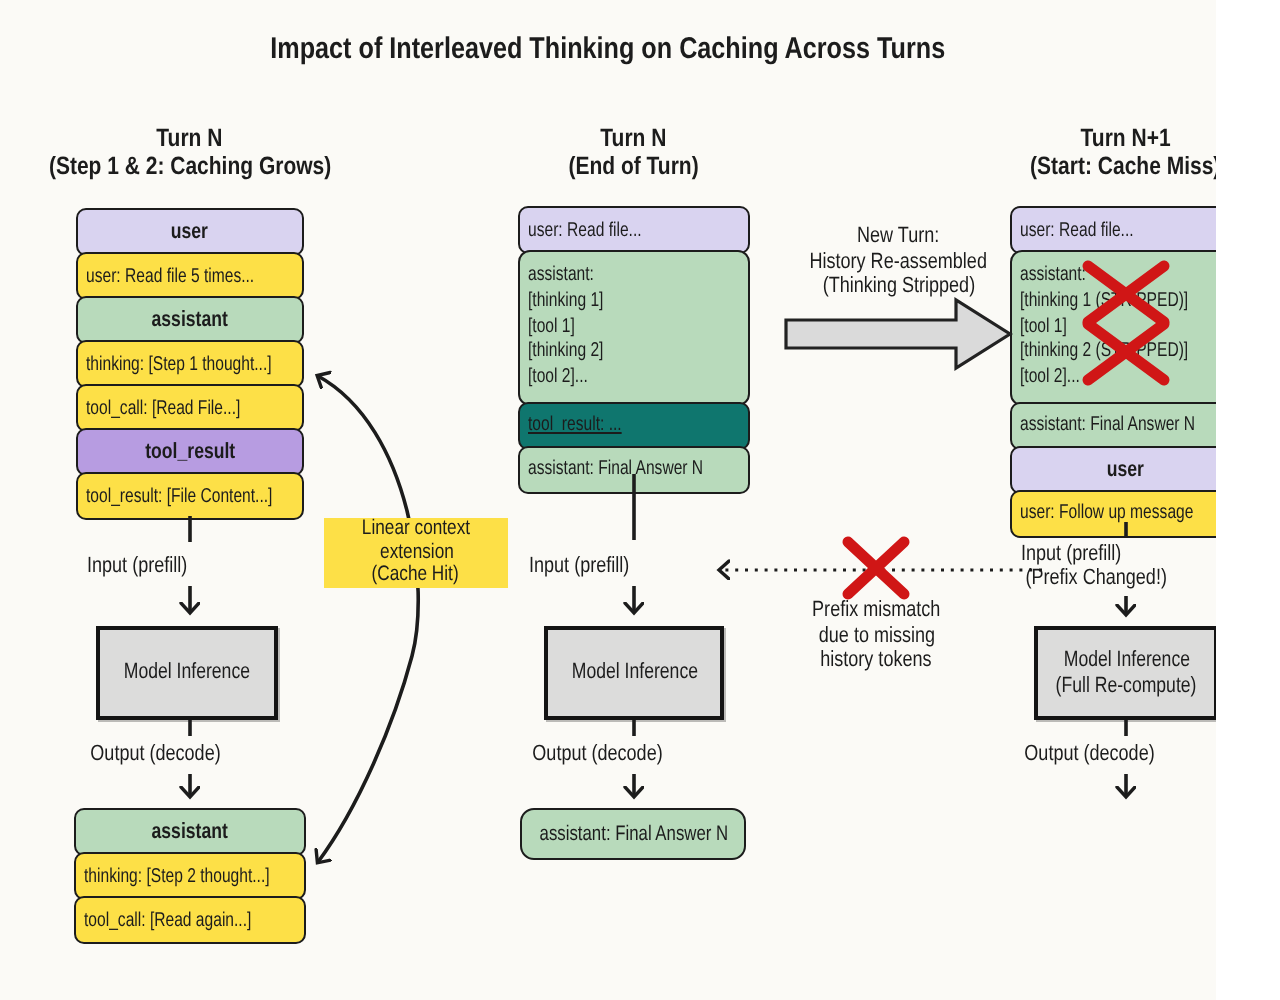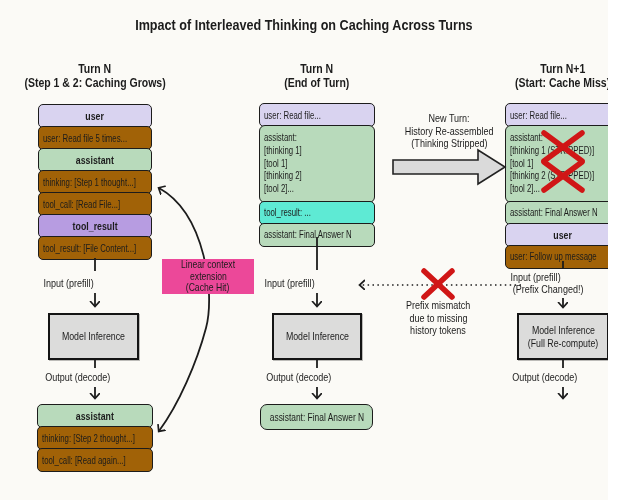--- a/index.html
+++ b/index.html
@@ -10,43 +10,43 @@
   .title .nwc{transform:scaleX(0.84);}
 
   .colhead{position:absolute;text-align:center;font-size:12.5px;font-weight:bold;line-height:14px;}
   .colhead .nwc{transform:scaleX(0.84);}
 
   .nw{display:inline-block;white-space:nowrap;transform:scaleX(0.78);transform-origin:0 50%;}
   .nwc{display:inline-block;white-space:nowrap;transform:scaleX(0.8);transform-origin:50% 50%;}
 
   .stack{position:absolute;z-index:2;}
   .row{position:relative;box-sizing:border-box;height:24px;margin-top:-2px;border:1.6px solid #1c1c1c;
-       border-radius:5px;background:#a16207;display:flex;align-items:center;padding:0 4px;font-size:10px;}
+       border-radius:5px;background:#fde047;display:flex;align-items:center;padding:0 4px;font-size:10px;}
   .row:first-child{margin-top:0;}
   .row.hdr{justify-content:center;font-weight:bold;font-size:11px;}
   .lav{background:#d9d3f0;}
   .grn{background:#b8dabb;}
   .pur{background:#b79ce1;}
-  .purrow{background:#5eead4;}
+  .purrow{background:#0f766e;text-decoration:underline;}
   .mbox{position:relative;box-sizing:border-box;margin-top:-2px;border:1.6px solid #1c1c1c;border-radius:6px;
         background:#b8dabb;padding:6px 4px;font-size:10px;line-height:12.8px;}
   .mbox div{height:12.8px;}
 
   .flowlabel{position:absolute;z-index:2;text-align:left;font-size:11px;line-height:12px;}
   .flowlabel .nwc{transform:scaleX(0.82);}
 
   .modelbox{position:absolute;z-index:2;box-sizing:border-box;border:2px solid #141414;background:#dcdcdb;
             display:flex;flex-direction:column;align-items:center;justify-content:center;
             font-size:11px;line-height:12.5px;box-shadow:1px 1px 0 rgba(0,0,0,0.25);}
   .finalbox{position:absolute;z-index:2;box-sizing:border-box;border:1.6px solid #1c1c1c;border-radius:7px;
             background:#b8dabb;display:flex;align-items:center;justify-content:center;font-size:10.5px;}
 
   .note{position:absolute;z-index:6;text-align:center;font-size:10.5px;line-height:11.5px;}
   .note .nwc{transform:scaleX(0.82);}
-  .bgnote{background:#ec4899;}
+  .bgnote{background:#fde047;}
 
   svg.overlay{position:absolute;left:0;top:0;z-index:5;pointer-events:none;}
 </style>
 </head>
 <body>
 
 <div id="canvas">
 
   <div class="title"><span class="nwc">Impact of Interleaved Thinking on Caching Across Turns</span></div>
 

